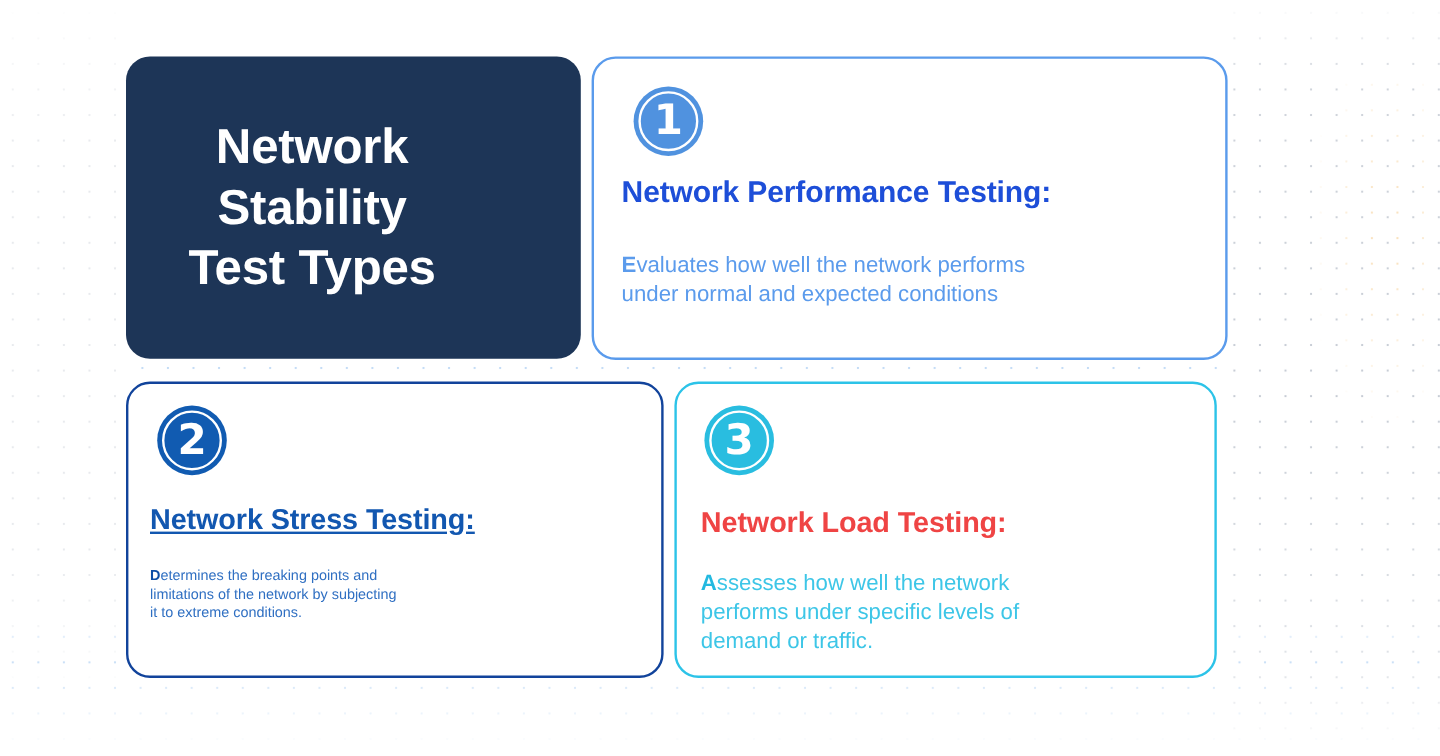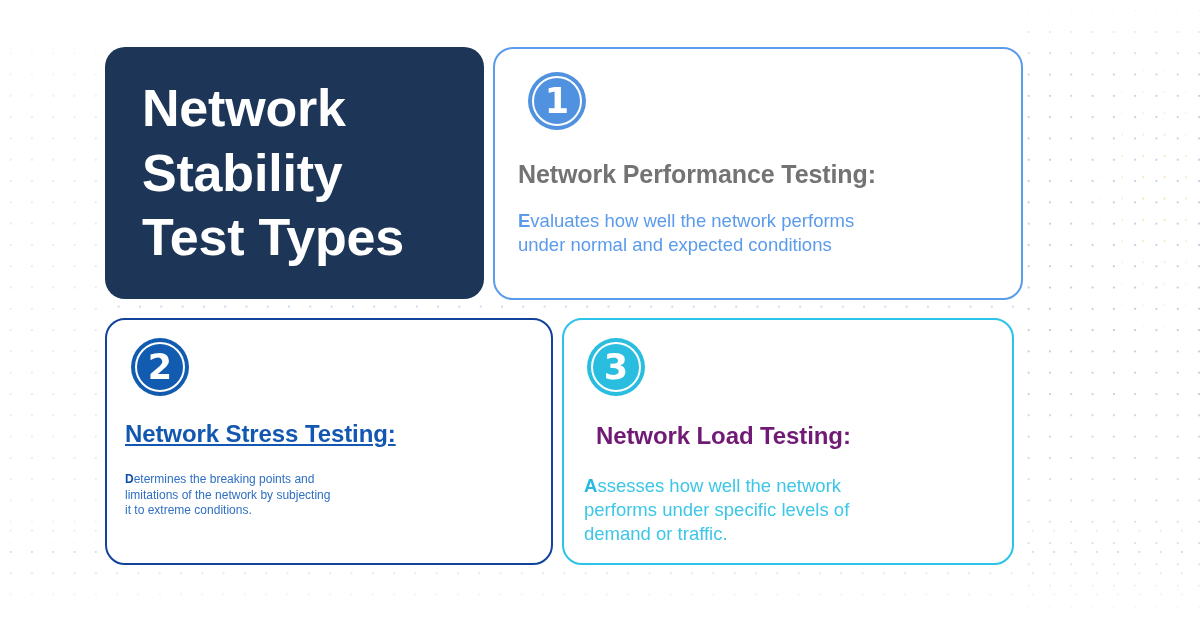--- a/index.html
+++ b/index.html
@@ -88,28 +88,29 @@
     height: 252px;
     background: #1d3557;
     border-radius: 20px;
     box-sizing: border-box;
     display: flex;
     align-items: center;
     justify-content: flex-start;
   }
   #title-text {
     color: #ffffff;
-    font-size: 52px;
+    font-size: 41px;
     font-weight: bold;
     line-height: 1.24;
     letter-spacing: -0.2px;
     padding-left: 37px;
     padding-right: 12px;
-    margin: 0;
+    margin: 15px;
     white-space: pre-line;
+    text-align: center;
   }
 
   
   .item-card {
     position: absolute;
     box-sizing: border-box;
     background: #ffffff;
     border-radius: 20px;
     border-style: solid;
     border-width: 2px;
@@ -169,23 +170,23 @@
   #badge-1 {
     left: 33px;
     top: 23px;
     width: 58px;
     height: 58px;
     background: #5092df;
   }
   #badge-1 .badge-num { font-size: 35px; }
   #card-1 .card-heading {
     left: 23px;
-    top: 111px;
+    top: 97px;
     font-size: 25px;
-    color: #737373;
+    color: #1d4ed8;
   }
   #card-1 .card-body {
     left: 23px;
     top: 160px;
     font-size: 18.5px;
     color: #5b9bec;
   }
 
   
   #card-2 {
@@ -228,24 +229,24 @@
   }
   #badge-3 {
     left: 23px;
     top: 18px;
     width: 58px;
     height: 58px;
     background: #29bde0;
   }
   #badge-3 .badge-num { font-size: 35px; }
   #card-3 .card-heading {
-    left: 32px;
+    left: 20px;
     top: 102px;
     font-size: 24px;
-    color: #701a75;
+    color: #ef4444;
   }
   #card-3 .card-body {
     left: 20px;
     top: 154px;
     font-size: 18.5px;
     color: #3dc6e7;
   }
   #card-3 .lead-cap { color: #23b9e0; }
 </style>
 </head>

